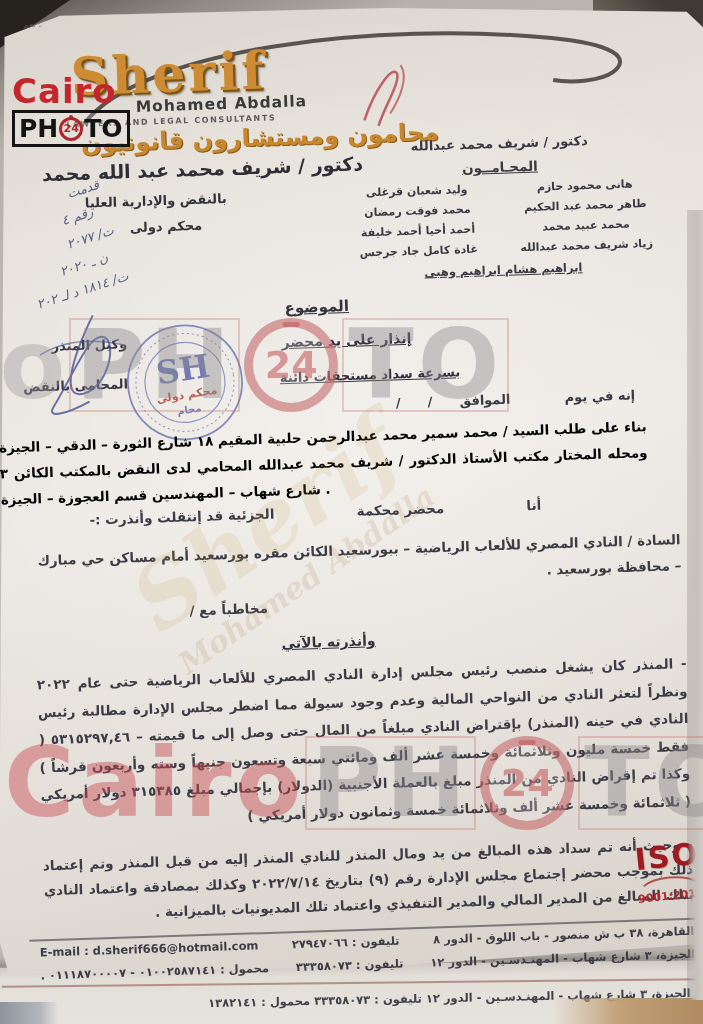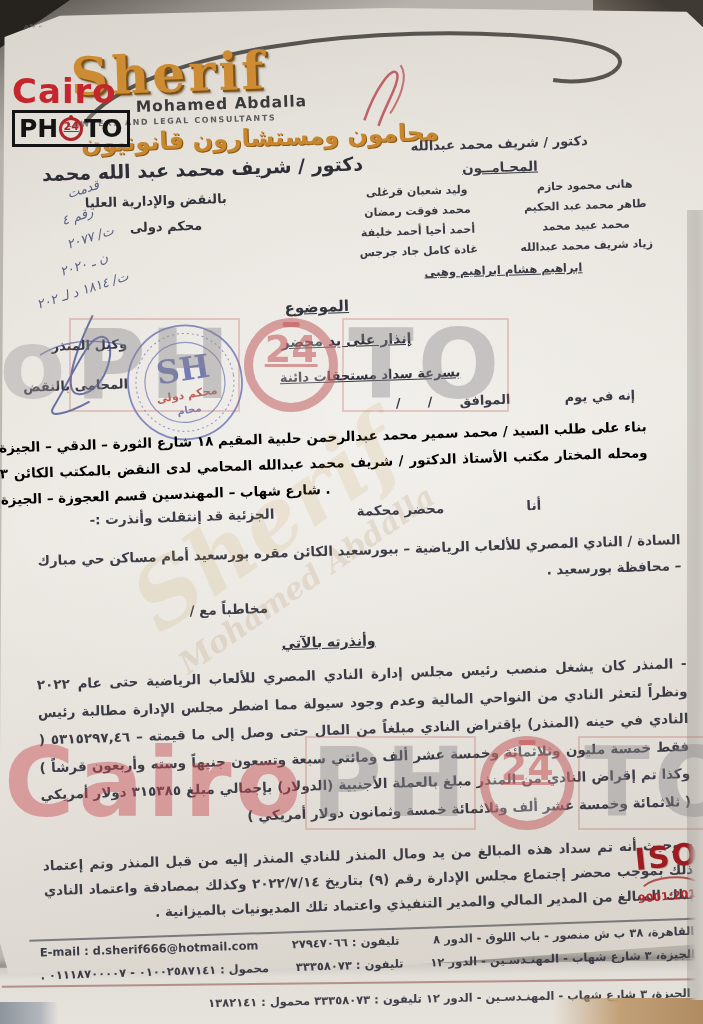--- a/index.html
+++ b/index.html
@@ -111,21 +111,21 @@
     font-size:11.5px; font-weight:bold; color:#3c3c46; }
   .f1 { top:934px; } .f2 { top:957px; }
   .f-email { direction:ltr; font-family:"DejaVu Sans","Liberation Sans",sans-serif; }
 
   
   .wm-corner { position:absolute; left:12px; top:74px; z-index:9; }
   .wm-cairo { font-size:34px; font-weight:bold; color:#c5262c; letter-spacing:1px; line-height:34px;
     font-family:"DejaVu Sans","Liberation Sans",sans-serif; }
   .wm-box { margin-top:2px; border:3px solid #141414; padding:1px 4px; display:flex; align-items:center; gap:1px;
     font-size:25px; font-weight:bold; color:#141414; background:rgba(240,238,234,.2); }
-  .sw { display:inline-flex; align-items:flex-start; justify-content:center; border-radius:50%; position:relative;text-decoration:underline; }
+  .sw { display:inline-flex; align-items:center; justify-content:center; border-radius:50%; position:relative; }
   .sw::before { content:""; position:absolute; top:-5px; left:50%; transform:translateX(-50%);
     width:22%; height:5px; background:currentColor; border-radius:2px; }
   .sw-small { width:24px; height:24px; border:3px solid #b1262b; color:#b1262b; font-size:11px; font-weight:bold; }
   .wm-band { position:absolute; display:flex; align-items:center; z-index:9; font-weight:bold;
     font-family:"DejaVu Sans","Liberation Sans",sans-serif; }
   .wm-band .seg { font-size:96px; letter-spacing:4px; line-height:90px; }
   .wm-band .g { color:rgba(138,136,140,.42); border:2px solid rgba(190,95,95,.28); padding:0 4px; }
   .wm-band .r { color:rgba(199,74,80,.46); }
   .sw-big { width:94px; height:94px; border:9px solid rgba(190,80,84,.5); color:rgba(195,82,86,.55);
     font-size:38px; font-weight:bold; margin:0 4px; background:rgba(235,232,228,.25); }

